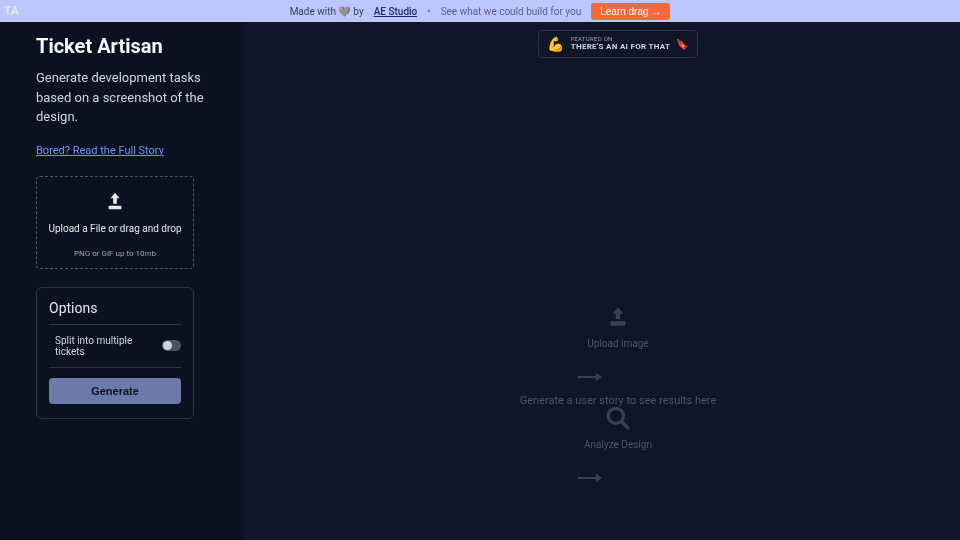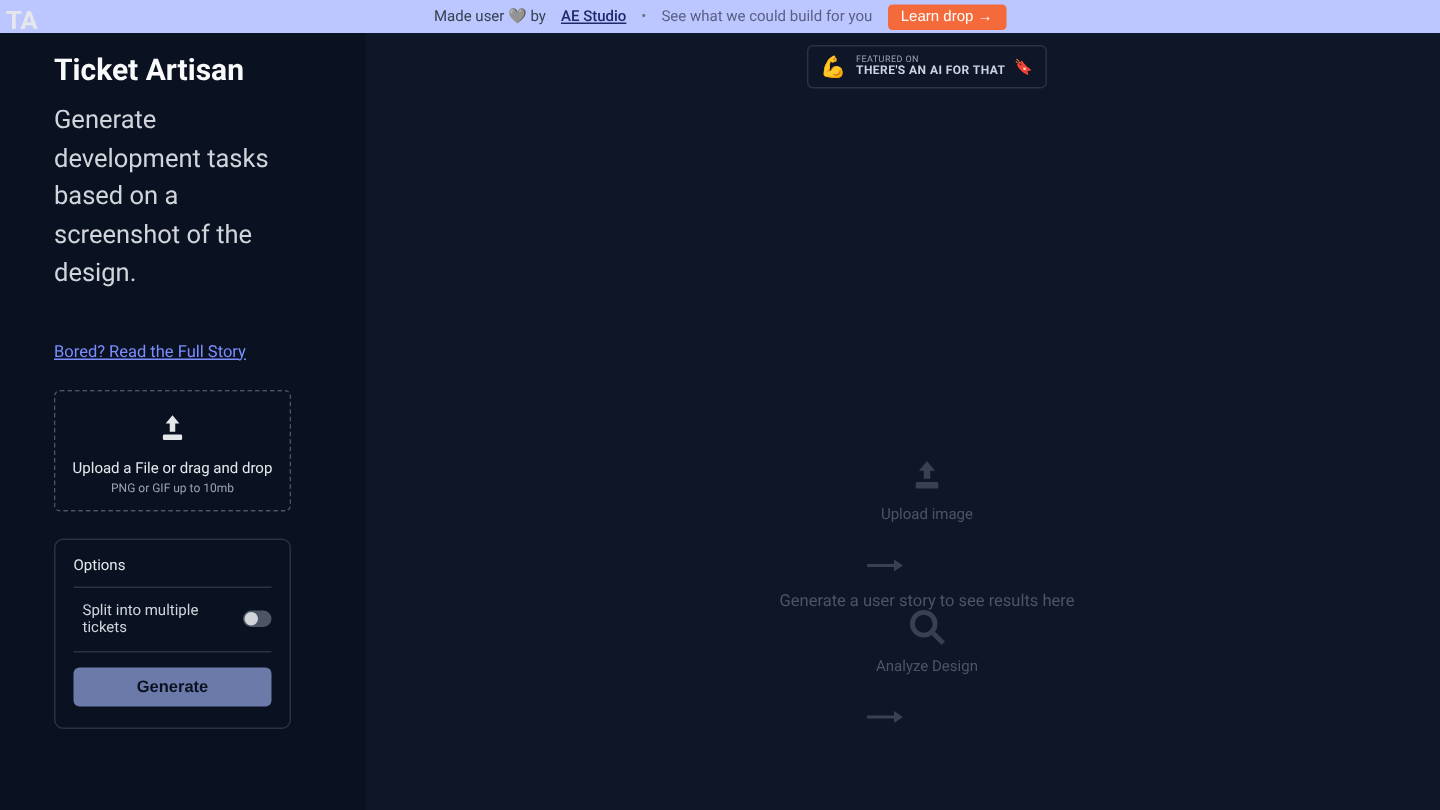--- a/index.html
+++ b/index.html
@@ -25,45 +25,45 @@
     }
     .main { display: flex; height: calc(540px - 22px); gap: 32px; }
     .sidebar {
       width: 244px; height: 100%;
       background: #0a1120;
       padding: 12px 18px 18px 36px;
     }
     .content { flex: 1; position: relative; background: #0e1628; }
     .logo-corner {
       position: absolute; top: 4px; left: 4px;
-      font-size: 17px; font-weight: 700; color: #e5e7eb;
+      font-size: 12px; font-weight: 700; color: #e5e7eb;
     }
     .title { font-size: 20px; font-weight: 700; margin-bottom: 10px; color: #f9fafb; }
-    .subtitle { font-size: 17px; color: #d1d5db; line-height: 1.5; margin-bottom: 27px; max-width: 170px; }
+    .subtitle { font-size: 13px; color: #d1d5db; line-height: 1.5; margin-bottom: 12px; max-width: 170px; }
     .story-link { font-size: 11px; color: #7c8eff; text-decoration: underline; cursor: pointer; }
     .upload-box {
       margin-top: 18px;
       border: 1px dashed #4b5563;
       border-radius: 4px;
       padding: 14px 10px 10px 10px;
       text-align: center;
       cursor: pointer;
       width: 158px;
     }
     .upload-icon { margin: 0 auto 6px; }
-    .upload-title { font-size: 10px; color: #e5e7eb; margin-bottom: 3px; }
+    .upload-title { font-size: 10px; color: #e5e7eb; margin-bottom: 15px; }
     .upload-sub { font-size: 8px; color: #9ca3af; }
     .options-box {
       margin-top: 18px;
       border: 1px solid #2a3244;
       border-radius: 6px;
       padding: 12px 12px 14px 12px;
       width: 158px;
     }
-    .options-title { font-size: 10px; color: #e5e7eb; margin-bottom: 8px; }
+    .options-title { font-size: 14px; color: #e5e7eb; margin-bottom: 8px; }
     .options-divider { height: 1px; background: #2a3244; margin-bottom: 10px; }
     .toggle-row { display: flex; align-items: center; justify-content: center; font-size: 10px; color: #d1d5db; padding: 0 0 10px 6px;}
     .toggle {
       width: 20px; height: 11px; background: #4b5563; border-radius: 999px; position: relative; cursor: pointer;
     }
     .toggle::after {
       content: ""; position: absolute; width: 9px; height: 9px; background: #d1d5db;
       border-radius: 50%; top: 1px; left: 1px;
     }
     .options-divider2 { height: 1px; background: #2a3244; margin: 0 0 10px 0; }
@@ -93,25 +93,25 @@
       position: absolute; top: 372px; left: 50%; transform: translateX(-50%);
       font-size: 11px; color: #4b5563;
     }
   </style>
 </head>
 <body>
 
 <div class="logo-corner">TA</div>
 
 <div class="top-banner">
-  <span>Made user 🩶 by</span>
+  <span>Made with 🩶 by</span>
   <a class="link">AE Studio</a>
   <span class="dot">•</span>
   <span class="see">See what we could build for you</span>
-  <button class="learn-btn">Learn drop →</button>
+  <button class="learn-btn">Learn drag →</button>
 </div>
 
 <div class="main">
   <aside class="sidebar">
     <h1 class="title">Ticket Artisan</h1>
     <p class="subtitle">Generate development tasks based on a screenshot of the design.</p>
     <a class="story-link">Bored? Read the Full Story</a>
 
     <div class="upload-box">
       <svg class="upload-icon" width="22" height="22" viewBox="0 0 24 24" fill="#e5e7eb">

